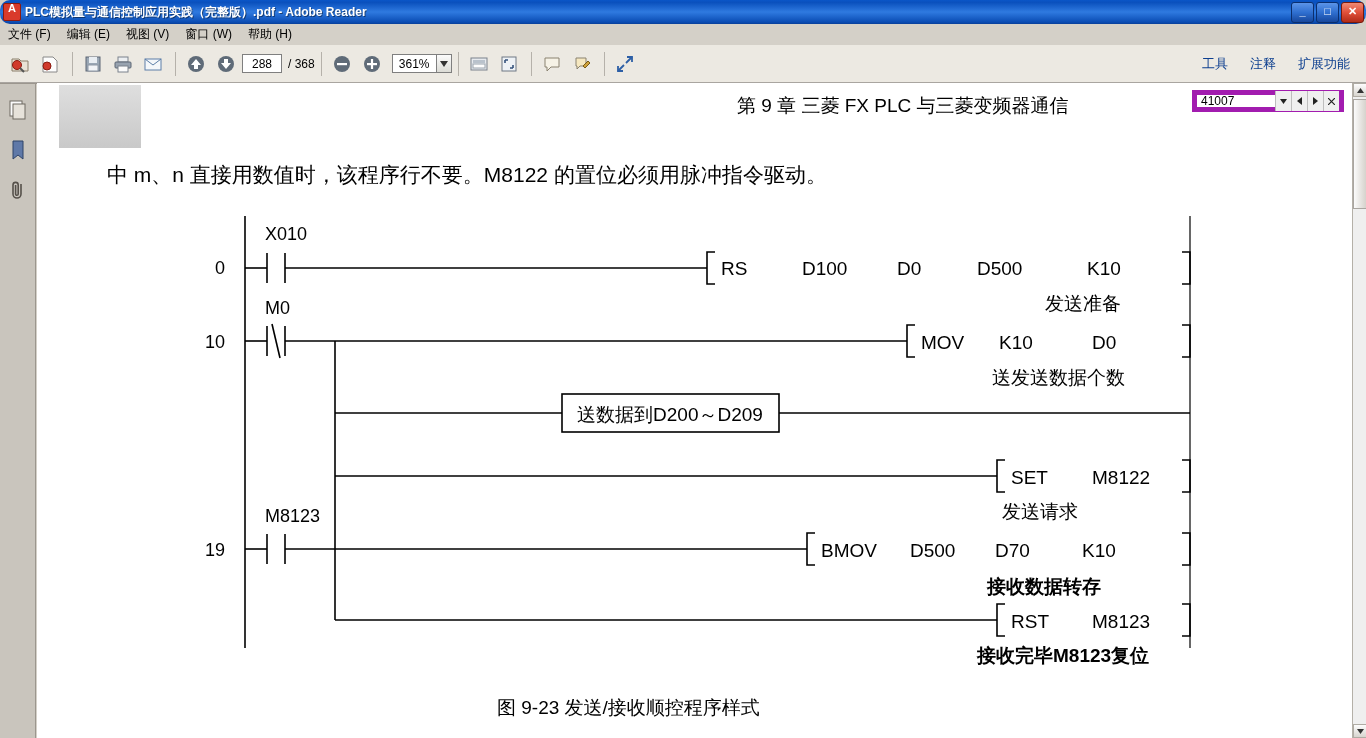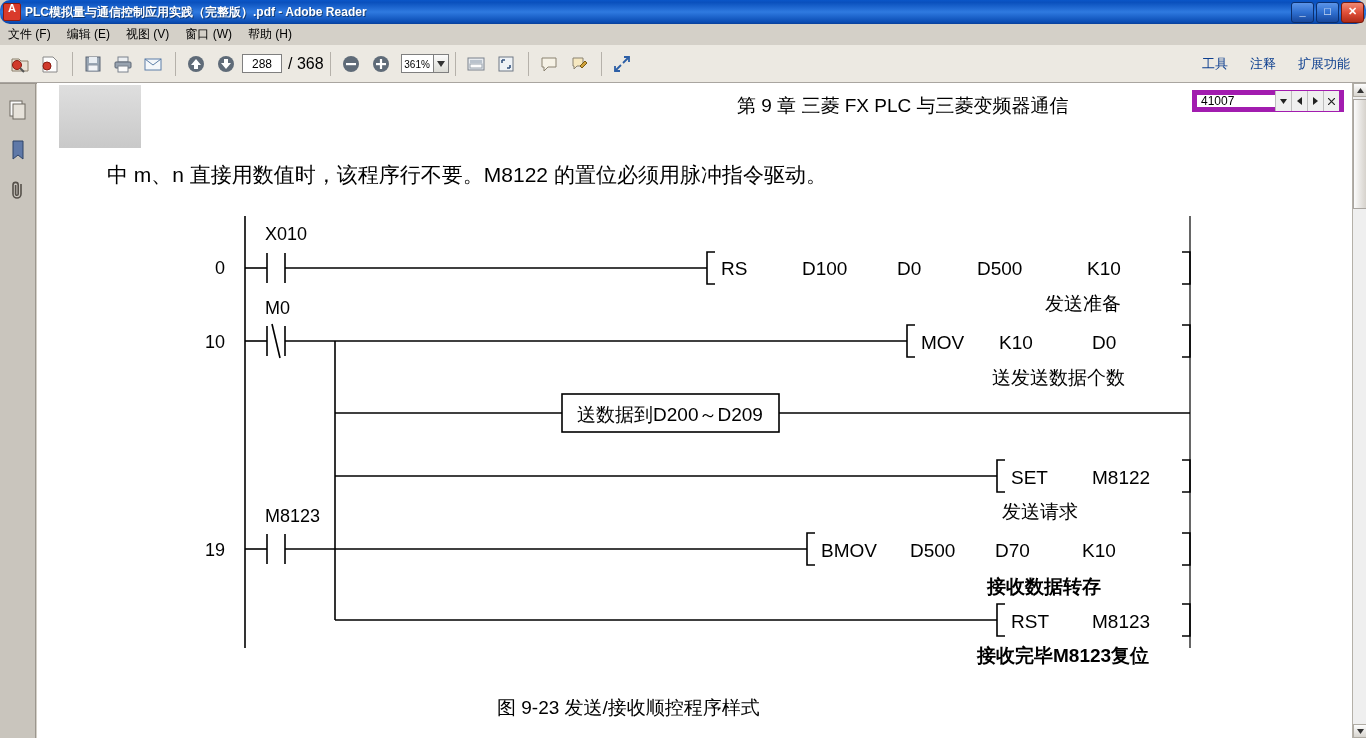--- a/index.html
+++ b/index.html
@@ -129,31 +129,31 @@
     width: 40px; height: 19px;
     border: 1px solid #7f7f7f;
     background: #fff;
     font-size: 12px;
     text-align: center;
     line-height: 19px;
     box-sizing: border-box;
     color: #000;
   }
   .page-total {
-    font-size: 16px;
+    font-size: 12px;
     margin-left: 6px;
     color: #000;
     white-space: nowrap;
   }
   .zoom-field {
-    width: 32px; height: 19px;
+    width: 44px; height: 19px;
     border: 1px solid #7f7f7f;
     border-right: none;
     background: #fff;
-    font-size: 10px;
+    font-size: 12px;
     text-align: center;
     line-height: 19px;
     box-sizing: border-box;
     color: #000;
   }
   .zoom-arrow {
     width: 16px; height: 19px;
     border: 1px solid #7f7f7f;
     background: linear-gradient(to bottom, #fbfbfb, #dcdcd6);
     box-sizing: border-box;

